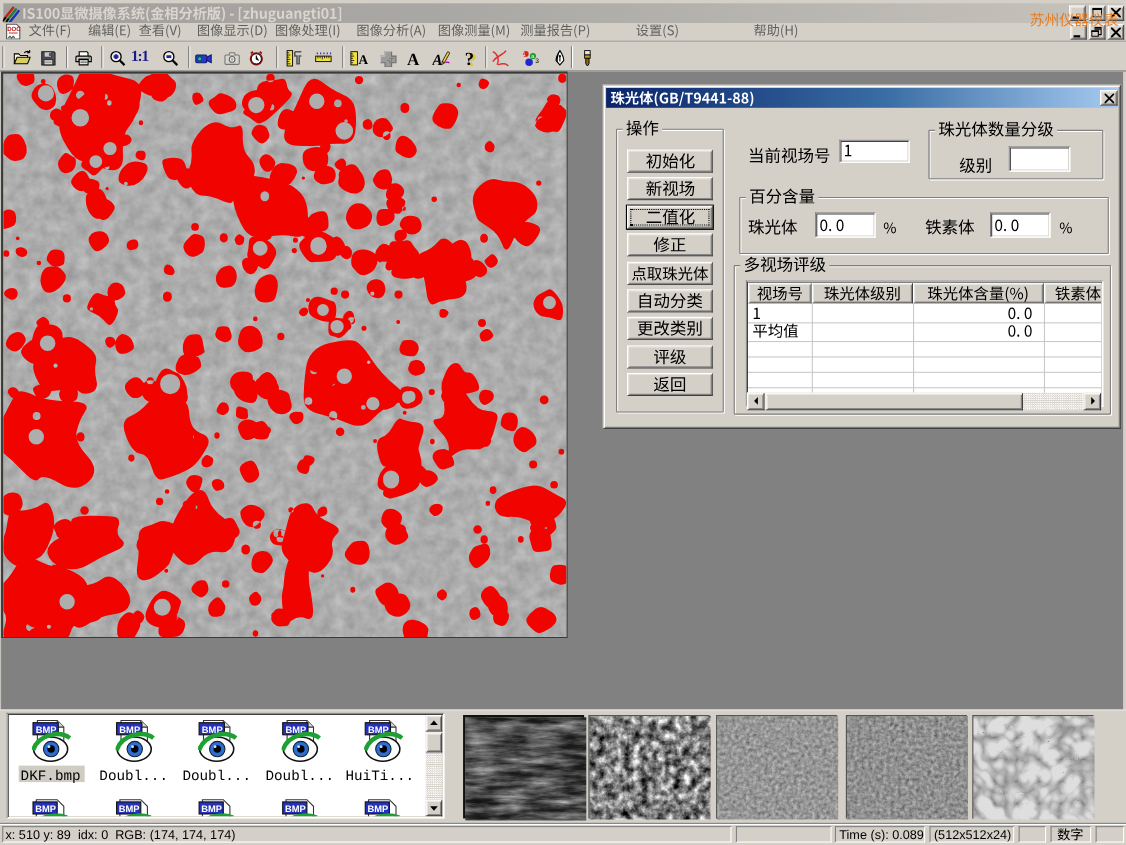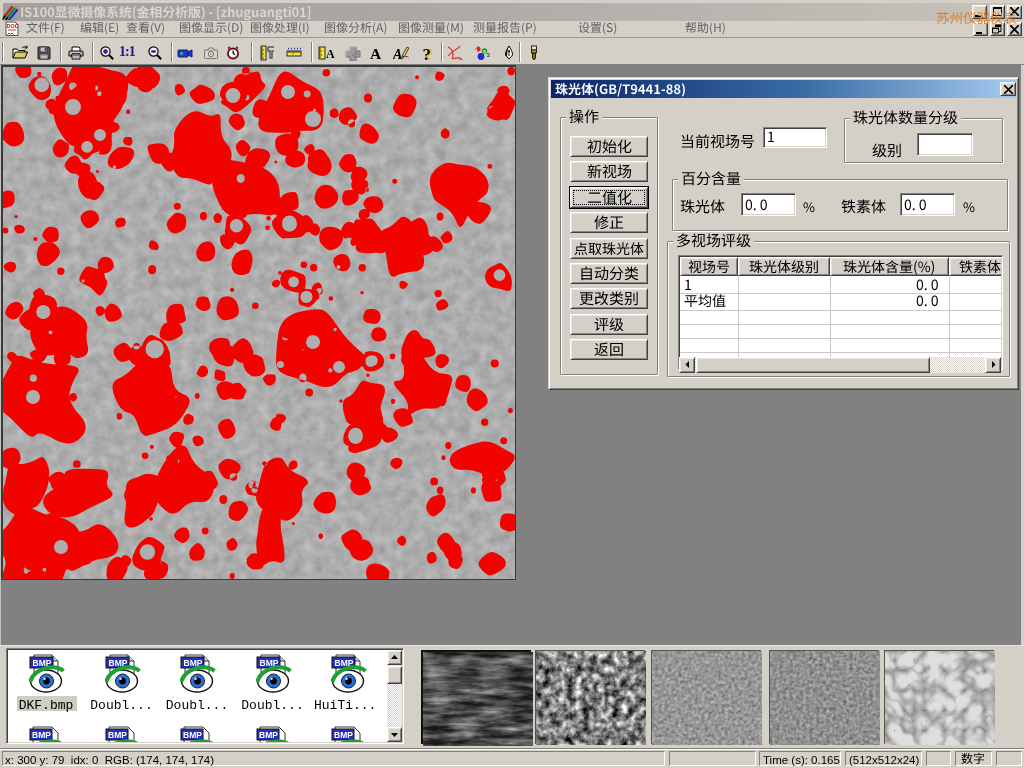--- a/index.html
+++ b/index.html
@@ -542,17 +542,17 @@
     </svg>
   </div>
 <div style="position:absolute;left:0px;top:748px;width:1024px;height:20px;background:#d4d0c8;border-top:1px solid #808080;box-shadow:inset 0 1px 0 #fff;"></div>
 <div style="position:absolute;left:2px;top:751px;width:663px;height:15px;border-top:1px solid #808080;border-left:1px solid #808080;border-right:1px solid #fff;border-bottom:1px solid #fff;"></div>
 <div style="position:absolute;left:669px;top:751px;width:87px;height:15px;border-top:1px solid #808080;border-left:1px solid #808080;border-right:1px solid #fff;border-bottom:1px solid #fff;"></div>
 <div style="position:absolute;left:759px;top:751px;width:82px;height:15px;border-top:1px solid #808080;border-left:1px solid #808080;border-right:1px solid #fff;border-bottom:1px solid #fff;"></div>
 <div style="position:absolute;left:845px;top:751px;width:77px;height:15px;border-top:1px solid #808080;border-left:1px solid #808080;border-right:1px solid #fff;border-bottom:1px solid #fff;"></div>
 <div style="position:absolute;left:926px;top:751px;width:25px;height:15px;border-top:1px solid #808080;border-left:1px solid #808080;border-right:1px solid #fff;border-bottom:1px solid #fff;"></div>
 <div style="position:absolute;left:955px;top:751px;width:37px;height:15px;border-top:1px solid #808080;border-left:1px solid #808080;border-right:1px solid #fff;border-bottom:1px solid #fff;"></div>
 <div style="position:absolute;left:996px;top:751px;width:26px;height:15px;border-top:1px solid #808080;border-left:1px solid #808080;border-right:1px solid #fff;border-bottom:1px solid #fff;"></div>
-<div style="position:absolute;left:5px;top:753.5px;font:normal 11.5px 'Liberation Sans', sans-serif;color:#000;letter-spacing:0;white-space:pre">x: 300 y: 79  idx: 0  RGB: (174, 174, 174)</div>
-<div style="position:absolute;left:763px;top:753.5px;font:normal 11.5px 'Liberation Sans', sans-serif;color:#000;letter-spacing:0;white-space:pre">Time (s): 0.165</div>
+<div style="position:absolute;left:5px;top:753.5px;font:normal 11.5px 'Liberation Sans', sans-serif;color:#000;letter-spacing:0;white-space:pre">x: 510 y: 89  idx: 0  RGB: (174, 174, 174)</div>
+<div style="position:absolute;left:763px;top:753.5px;font:normal 11.5px 'Liberation Sans', sans-serif;color:#000;letter-spacing:0;white-space:pre">Time (s): 0.089</div>
 <div style="position:absolute;left:849px;top:753.5px;font:normal 11.5px 'Liberation Sans', sans-serif;color:#000;letter-spacing:0;white-space:pre">(512x512x24)</div>
 <svg style="position:absolute;left:961px;top:751px;overflow:visible" width="26" height="15" viewBox="0 -12 26 15">
     <path d="M5.3 -9.9C5.1 -9.4 4.7 -8.7 4.4 -8.3L5.0 -8.0C5.3 -8.4 5.7 -9.0 6.1 -9.5ZM1.1 -9.5C1.4 -9.0 1.7 -8.4 1.8 -7.9L2.5 -8.2C2.4 -8.7 2.1 -9.3 1.7 -9.8ZM4.9 -3.1C4.6 -2.5 4.3 -2.0 3.8 -1.5C3.3 -1.7 2.9 -2.0 2.4 -2.2C2.6 -2.4 2.8 -2.8 3.0 -3.1ZM1.3 -1.8C1.9 -1.6 2.6 -1.3 3.2 -1.0C2.4 -0.4 1.5 -0.1 0.5 0.2C0.6 0.3 0.8 0.6 0.9 0.9C2.0 0.6 3.0 0.1 3.9 -0.6C4.3 -0.4 4.7 -0.1 4.9 0.1L5.5 -0.5C5.2 -0.7 4.9 -0.9 4.5 -1.1C5.1 -1.8 5.6 -2.7 5.9 -3.7L5.4 -3.9L5.3 -3.9H3.3L3.6 -4.5L2.8 -4.6C2.7 -4.4 2.6 -4.1 2.5 -3.9H0.8V-3.1H2.1C1.8 -2.6 1.6 -2.2 1.3 -1.8ZM3.1 -10.1V-7.8H0.6V-7.1H2.8C2.2 -6.3 1.3 -5.6 0.5 -5.2C0.6 -5.1 0.9 -4.7 1.0 -4.5C1.7 -4.9 2.5 -5.6 3.1 -6.3V-4.8H3.9V-6.5C4.5 -6.1 5.2 -5.5 5.5 -5.2L6.0 -5.9C5.7 -6.1 4.7 -6.7 4.1 -7.1H6.4V-7.8H3.9V-10.1ZM7.5 -10.0C7.2 -7.9 6.7 -5.9 5.8 -4.6C6.0 -4.5 6.3 -4.2 6.5 -4.0C6.8 -4.5 7.0 -5.0 7.3 -5.6C7.5 -4.4 7.9 -3.3 8.3 -2.4C7.7 -1.2 6.7 -0.4 5.4 0.3C5.6 0.4 5.8 0.8 5.9 1.0C7.1 0.3 8.1 -0.5 8.8 -1.5C9.4 -0.5 10.1 0.3 11.1 0.9C11.2 0.6 11.5 0.3 11.7 0.1C10.7 -0.4 9.9 -1.3 9.3 -2.4C9.9 -3.6 10.3 -5.1 10.6 -6.9H11.4V-7.8H8.0C8.1 -8.4 8.3 -9.1 8.4 -9.9ZM9.7 -6.9C9.5 -5.5 9.2 -4.3 8.8 -3.3C8.3 -4.4 8.0 -5.6 7.8 -6.9Z M17.5 -4.4V-3.6H12.8V-2.7H17.5V-0.2C17.5 0.0 17.5 0.1 17.2 0.1C17.0 0.1 16.2 0.1 15.4 0.0C15.6 0.3 15.8 0.7 15.8 0.9C16.8 0.9 17.5 0.9 17.9 0.8C18.3 0.6 18.5 0.4 18.5 -0.1V-2.7H23.2V-3.6H18.5V-4.0C19.5 -4.6 20.6 -5.4 21.3 -6.2L20.7 -6.7L20.5 -6.6H14.8V-5.8H19.6C19.0 -5.2 18.2 -4.7 17.5 -4.4ZM17.1 -9.9C17.3 -9.6 17.5 -9.2 17.7 -8.8H13.0V-6.3H13.8V-8.0H22.1V-6.3H23.0V-8.8H18.8C18.6 -9.2 18.3 -9.8 18.0 -10.2Z" fill="#000"></path>
   </svg>
 </body></html>

